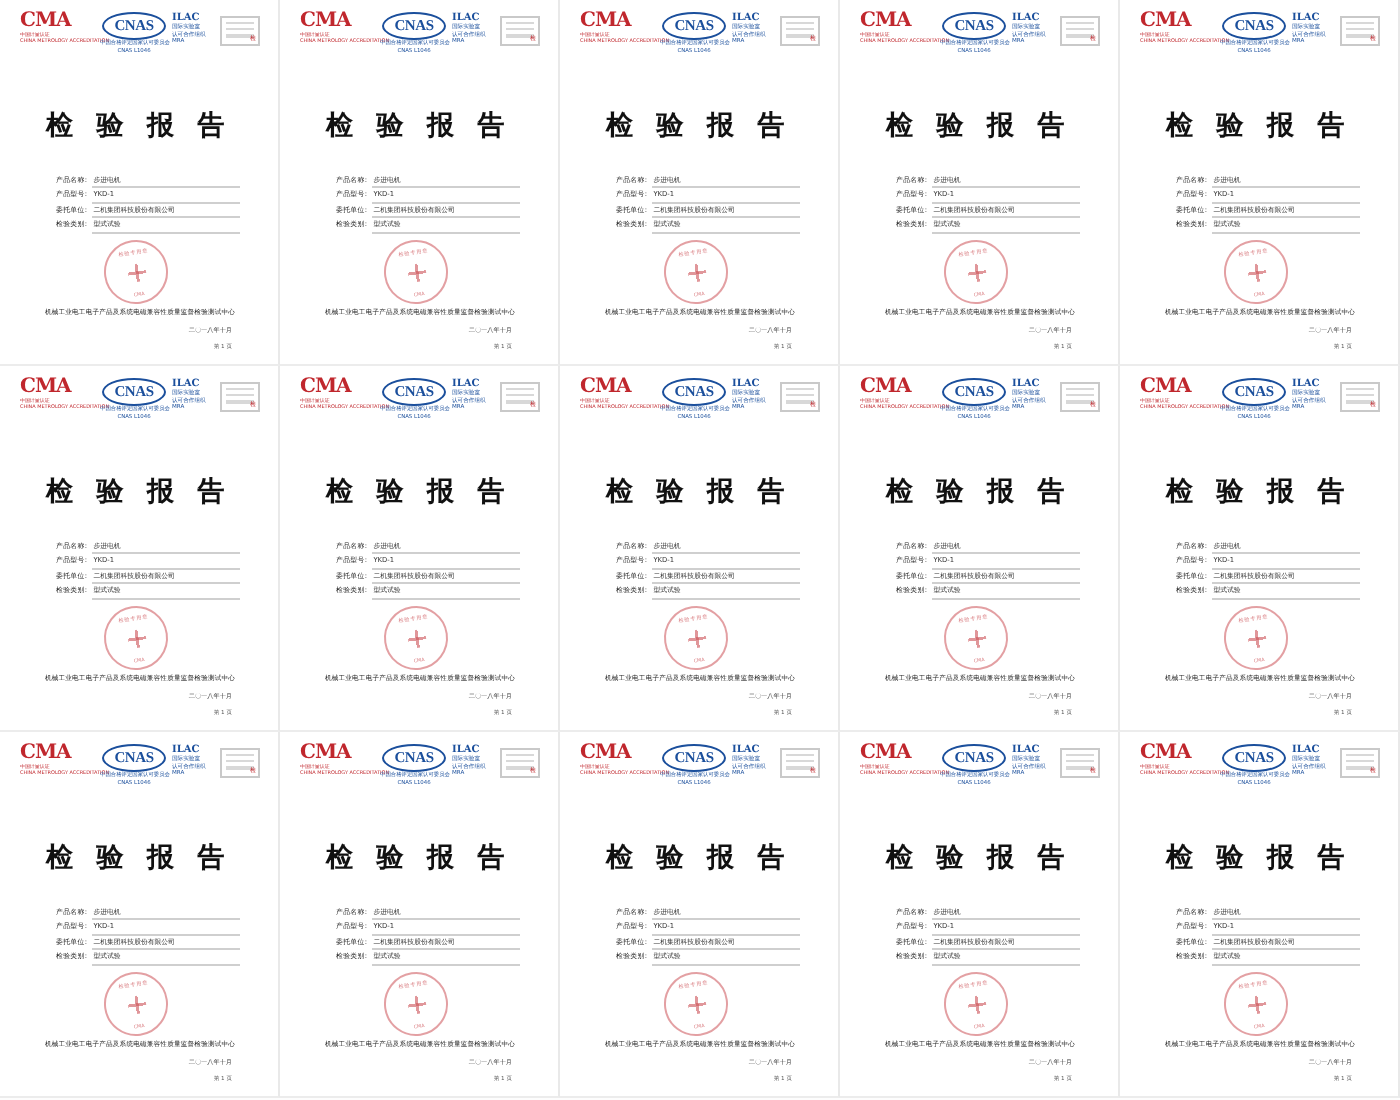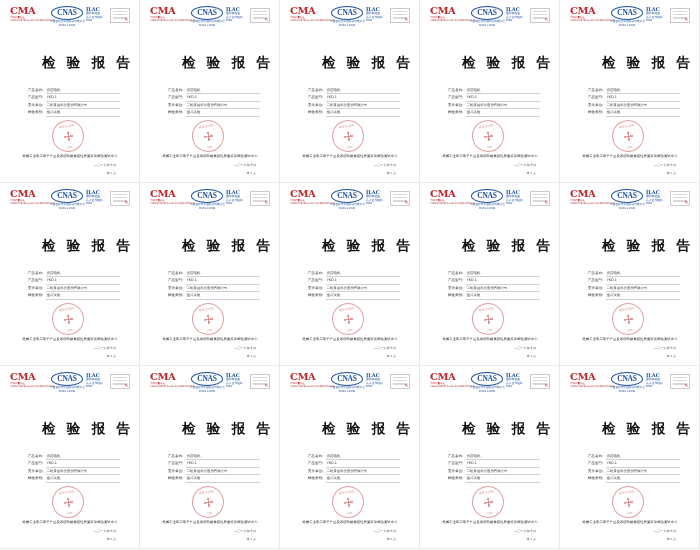--- a/index.html
+++ b/index.html
@@ -147,22 +147,22 @@
     font-size: 3px;
     color: #c0272d;
   }
 
   
   .doc-title {
     position: absolute;
     top: 52px;
     left: 13px;
     right: 0;
-    text-align: right;
-    font-family: Liberation Serif, serif;
+    text-align: left;
+    font-family: Liberation Sans, sans-serif;
     font-size: 13.5px;
     font-weight: bold;
     letter-spacing: 4px;
     color: #111111;
     text-indent: 4px;
   }
 
   
   .fields {
     position: absolute;

